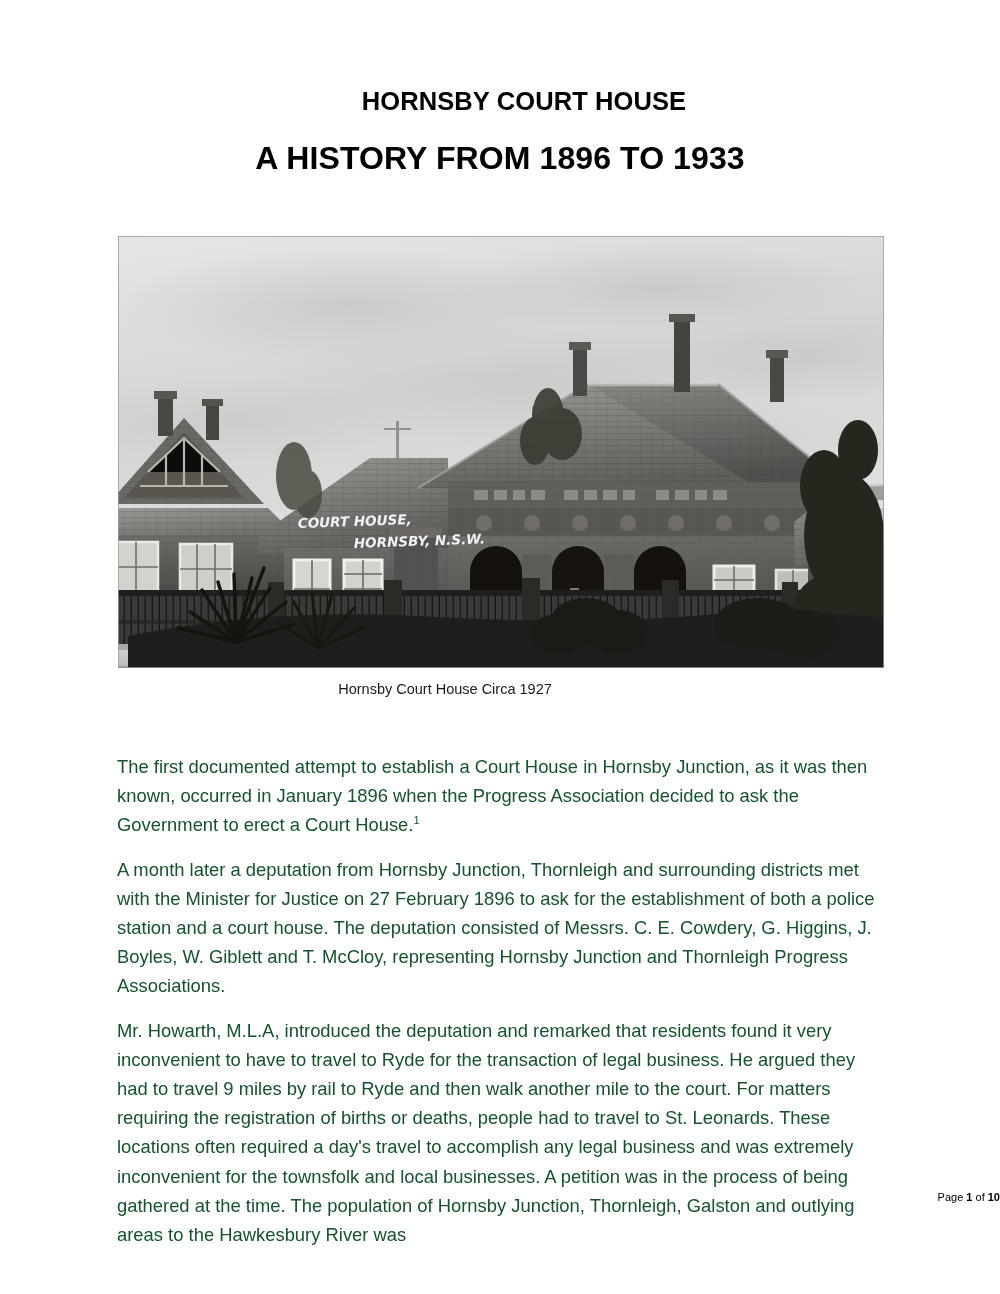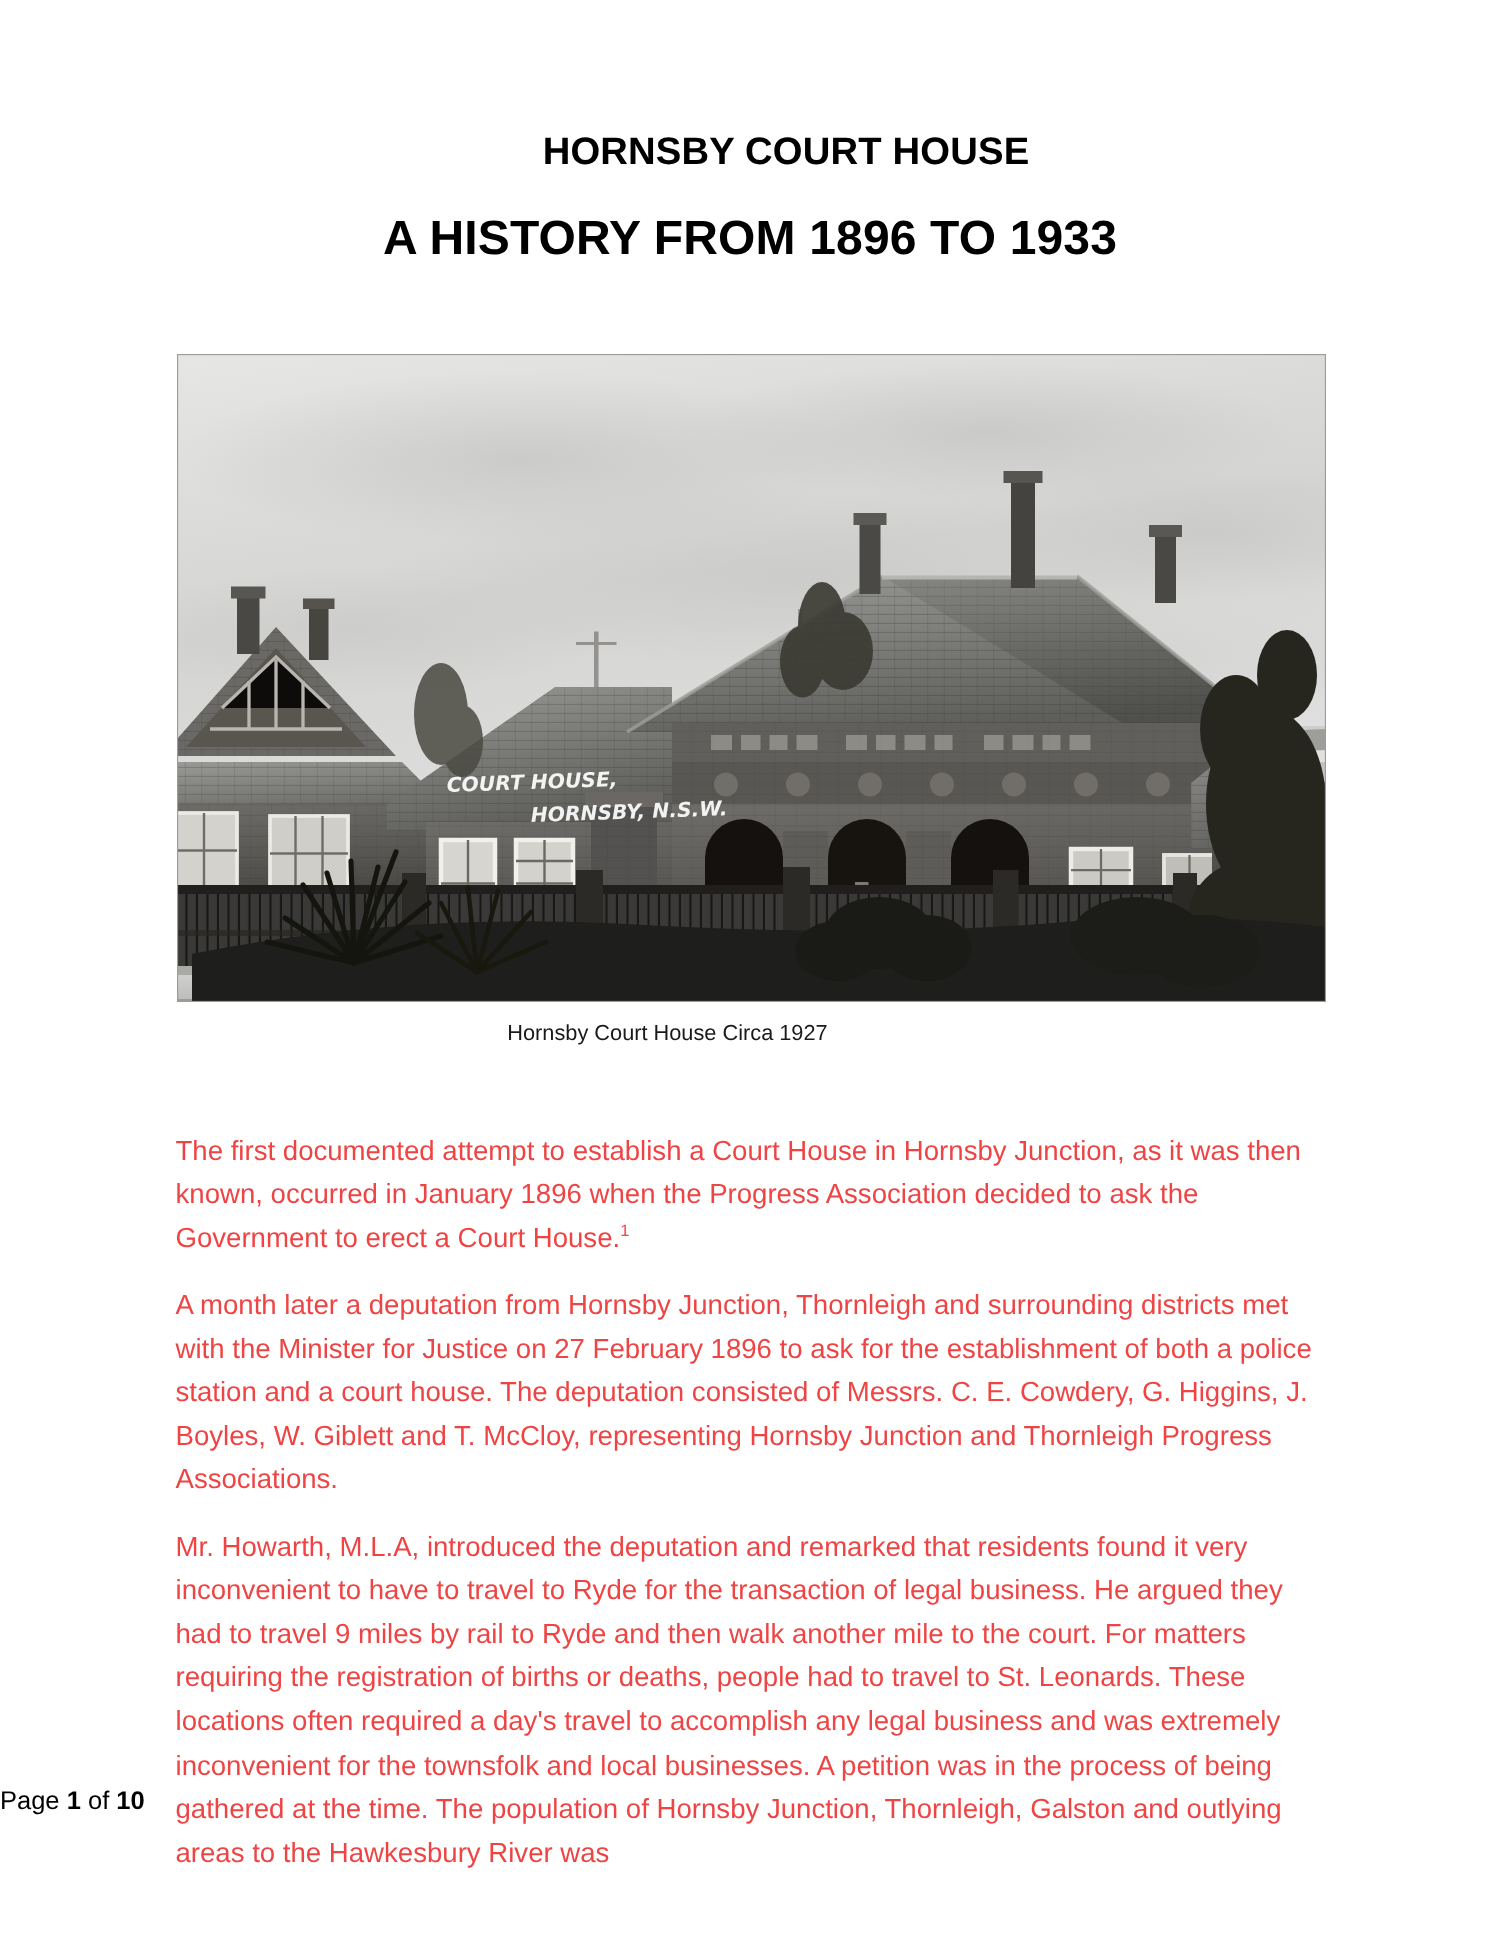--- a/index.html
+++ b/index.html
@@ -75,37 +75,37 @@
     position: absolute;
     top: 752px;
     left: 117px;
     width: 770px;
   }
   .para {
     font-size: 18.4px;
     line-height: 29.2px;
     margin: 0 0 15px 0;
     text-align: left;
-    color: #ef4444;
+    color: #14532d;
   }
   .para:last-child { margin-bottom: 0; }
   sup {
     font-size: 11px;
     vertical-align: super;
     line-height: 0;
   }
 
   
   .footer {
     position: absolute;
     top: 1191px;
     left: 0;
     width: 1000px;
-    text-align: left;
-    font-size: 17px;
+    text-align: right;
+    font-size: 11px;
     color: #000000;
   }
   .footer .num { font-weight: bold; }
 
   
   .photo-hand {
     font-family: "DejaVu Sans", sans-serif;
     font-weight: bold;
     font-style: italic;
   }

